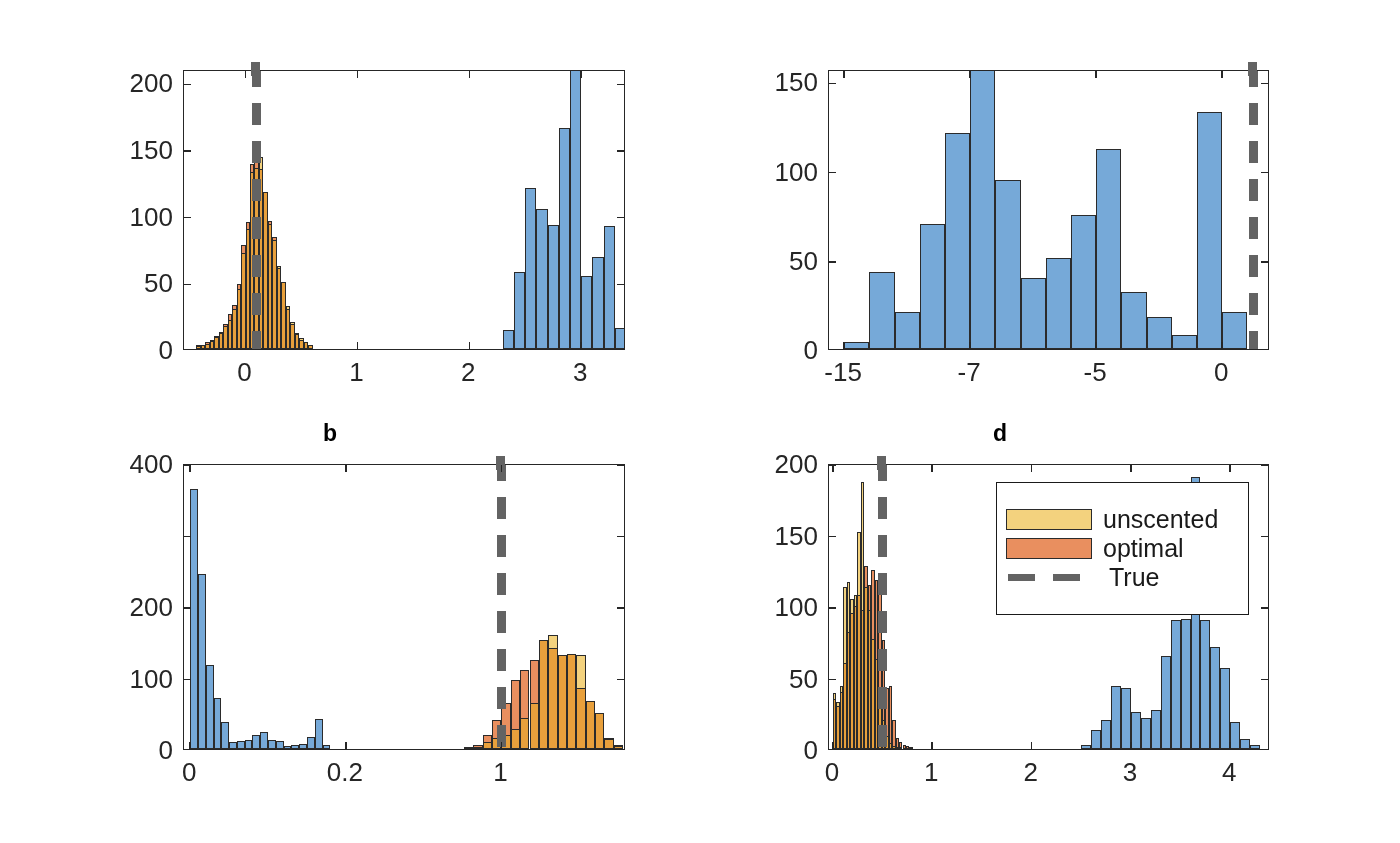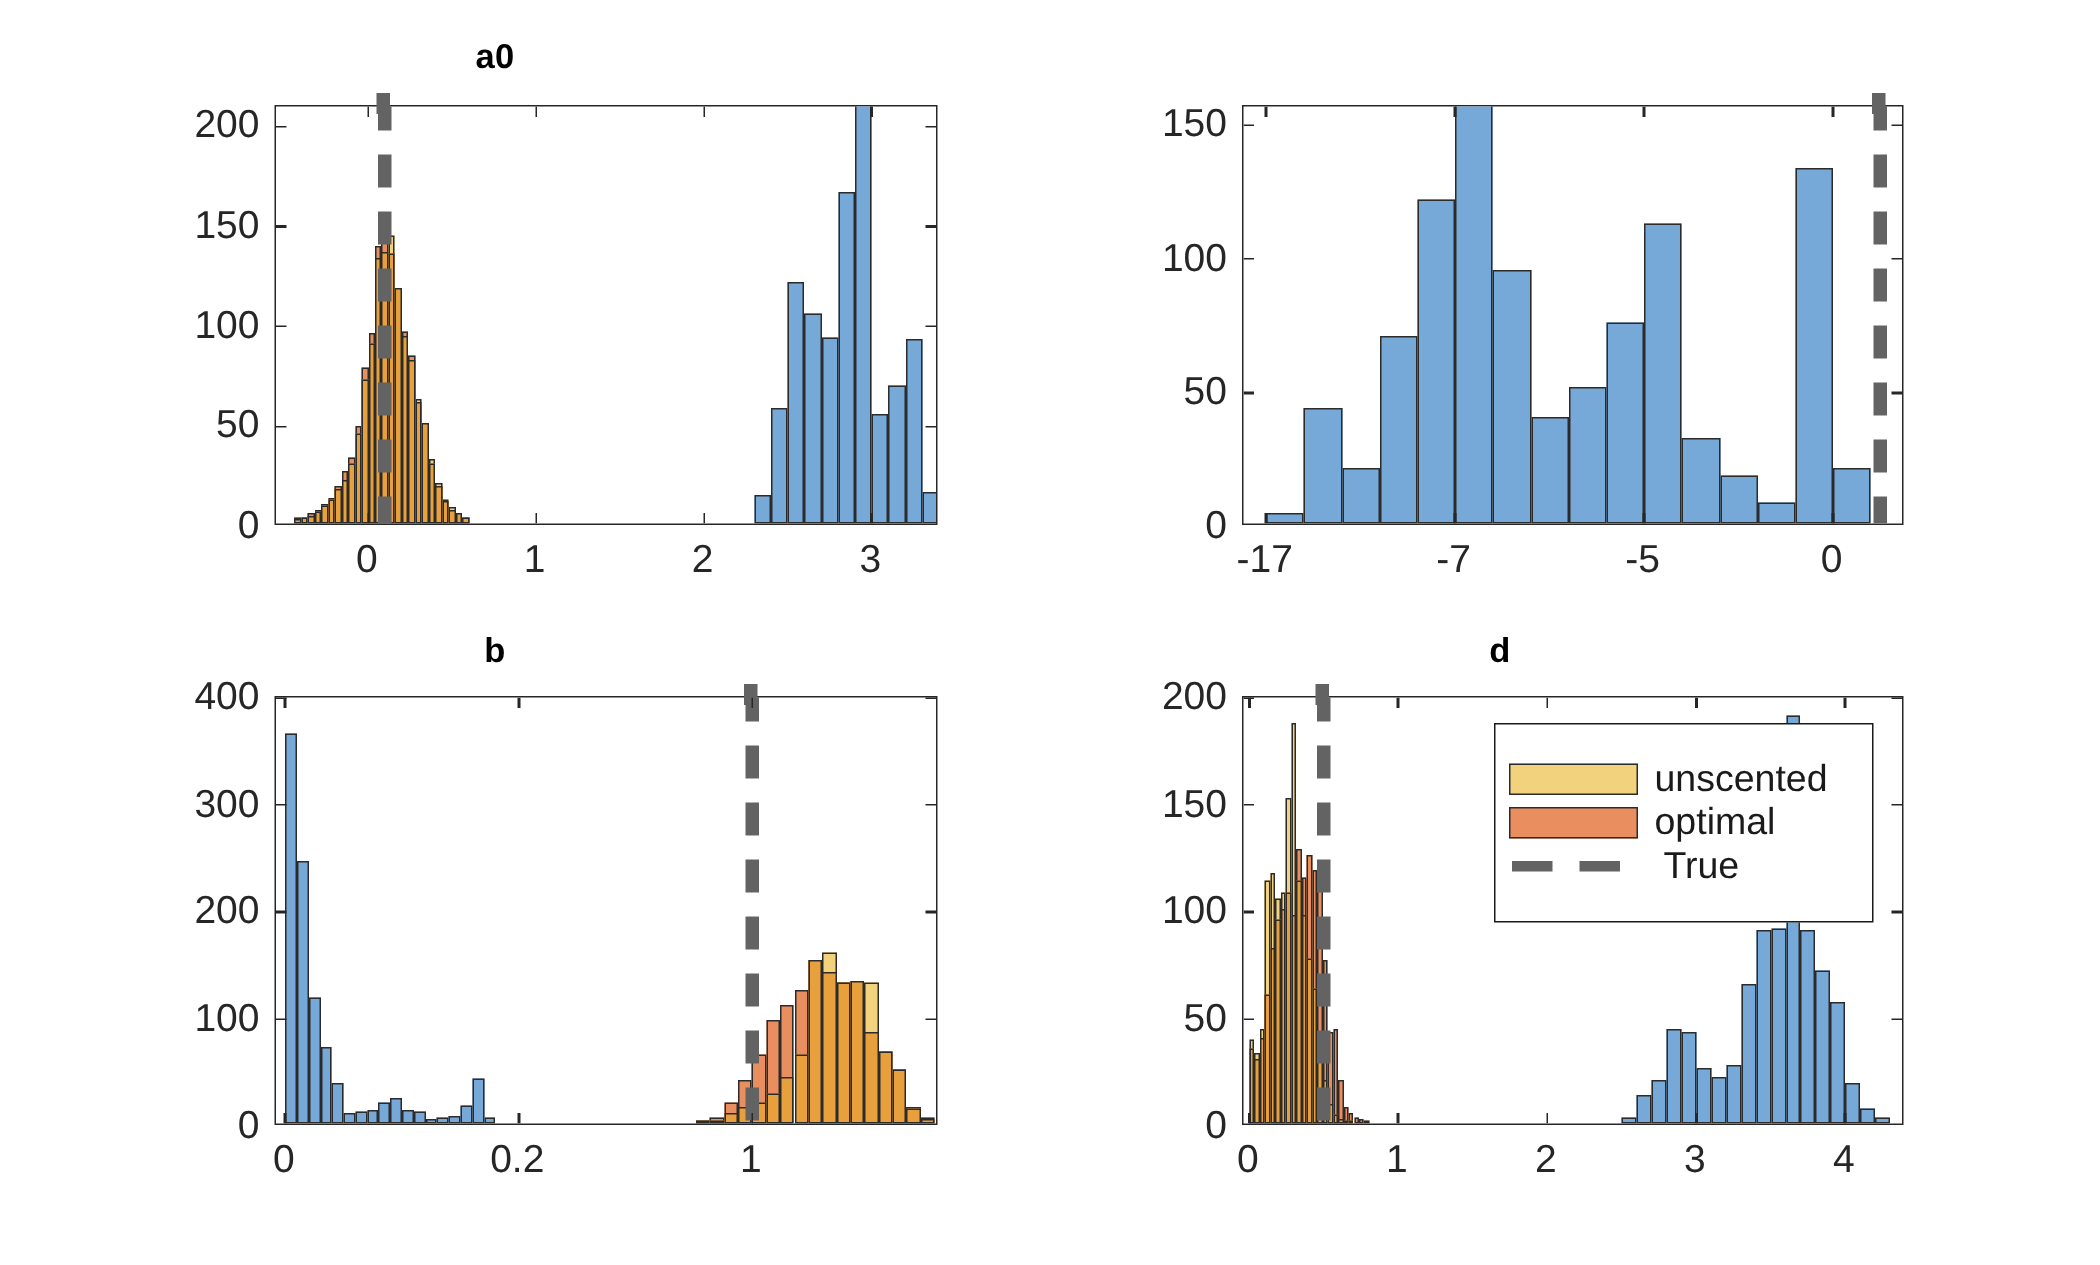--- a/index.html
+++ b/index.html
@@ -149,21 +149,20 @@
   .legend-label.true-label {
     padding-left: 6px;
   }
 </style>
 </head>
 <body>
 
 <div id="figure">
 
   <div class="subplot" style="left:0px; top:24px; width:660px; height:370px;">
-    <div class="subplot-title" style="top:0px;">a0</div>
     <div class="axes-box" style="left:183px; top:46px; width:442px; height:280px;">
         <div class="bar" style="left: 318.911px; width: 11.1899px; height: 18.6667px; background: rgb(118, 169, 216); z-index: 2;"></div>
         <div class="bar" style="left: 330.101px; width: 11.1899px; height: 77.3333px; background: rgb(118, 169, 216); z-index: 2;"></div>
         <div class="bar" style="left: 341.291px; width: 11.1899px; height: 161.333px; background: rgb(118, 169, 216); z-index: 2;"></div>
         <div class="bar" style="left: 352.481px; width: 11.1899px; height: 140px; background: rgb(118, 169, 216); z-index: 2;"></div>
         <div class="bar" style="left: 363.671px; width: 11.1899px; height: 124px; background: rgb(118, 169, 216); z-index: 2;"></div>
         <div class="bar" style="left: 374.861px; width: 11.1899px; height: 221.333px; background: rgb(118, 169, 216); z-index: 2;"></div>
         <div class="bar" style="left: 386.051px; width: 11.1899px; height: 280px; background: rgb(118, 169, 216); z-index: 2;"></div>
         <div class="bar" style="left: 397.241px; width: 11.1899px; height: 73.3333px; background: rgb(118, 169, 216); z-index: 2;"></div>
         <div class="bar" style="left: 408.43px; width: 11.1899px; height: 92px; background: rgb(118, 169, 216); z-index: 2;"></div>
@@ -289,21 +288,21 @@
         <div class="tickmark-x bottom" style="left: 266.32px; z-index: 20;"></div>
         <div class="tickmark-x top" style="left: 266.32px; z-index: 20;"></div>
         <div class="tickmark-x bottom" style="left: 392.32px; z-index: 20;"></div>
         <div class="tickmark-x top" style="left: 392.32px; z-index: 20;"></div>
       </div>
   <div style="position: absolute; width: 9px; height: 14px; background: rgb(99, 99, 99); left: 548.12px; top: 38px; z-index: 11;"></div>
       <div class="ytick-label" style="left: 0px; width: 118px; top: 326px;">0</div>
       <div class="ytick-label" style="left: 0px; width: 118px; top: 236.828px;">50</div>
       <div class="ytick-label" style="left: 0px; width: 118px; top: 147.656px;">100</div>
       <div class="ytick-label" style="left: 0px; width: 118px; top: 58.4841px;">150</div>
-      <div class="xtick-label" style="left: 143.12px; top: 333px;">-17</div>
+      <div class="xtick-label" style="left: 143.12px; top: 333px;">-15</div>
       <div class="xtick-label" style="left: 269.12px; top: 333px;">-7</div>
       <div class="xtick-label" style="left: 395.12px; top: 333px;">-5</div>
       <div class="xtick-label" style="left: 521.12px; top: 333px;">0</div>
     </div>
 
   <div class="subplot" style="left:0px; top:420px; width:660px; height:380px;">
     <div class="subplot-title" style="top:0px;">b</div>
     <div class="axes-box" style="left:183px; top:44px; width:442px; height:286px;">
         <div class="bar" style="left: 6.22535px; width: 7.78169px; height: 259.545px; background: rgb(118, 169, 216); z-index: 2;"></div>
         <div class="bar" style="left: 14.007px; width: 7.78169px; height: 175.175px; background: rgb(118, 169, 216); z-index: 2;"></div>
@@ -374,21 +373,20 @@
         <div class="tickmark-x top" style="left: 5.42535px; z-index: 20;"></div>
         <div class="tickmark-x bottom" style="left: 161.059px; z-index: 20;"></div>
         <div class="tickmark-x top" style="left: 161.059px; z-index: 20;"></div>
         <div class="tickmark-x bottom" style="left: 316.693px; z-index: 20;"></div>
         <div class="tickmark-x top" style="left: 316.693px; z-index: 20;"></div>
       </div>
   <div style="position: absolute; width: 9px; height: 14px; background: rgb(99, 99, 99); left: 495.993px; top: 36px; z-index: 11;"></div>
       <div class="ytick-label" style="left: 0px; width: 173px; top: 330px;">0</div>
       <div class="ytick-label" style="left: 0px; width: 173px; top: 258.5px;">100</div>
       <div class="ytick-label" style="left: 0px; width: 173px; top: 187px;">200</div>
-      <div class="ytick-label" style="left: 0px; width: 173px; top: 115.5px;">300</div>
       <div class="ytick-label" style="left: 0px; width: 173px; top: 44px;">400</div>
       <div class="xtick-label" style="left: 189.225px; top: 337px;">0</div>
       <div class="xtick-label" style="left: 344.859px; top: 337px;">0.2</div>
       <div class="xtick-label" style="left: 500.493px; top: 337px;">1</div>
     </div>
 
   <div class="subplot" style="left:700px; top:420px; width:700px; height:380px;">
     <div class="subplot-title" style="top:0px; left:0px; width:600px;">d</div>
     <div class="axes-box" style="left:128px; top:44px; width:441px; height:286px;">
         <div class="bar" style="left: 252.284px; width: 9.93243px; height: 4.29px; background: rgb(118, 169, 216); z-index: 2;"></div>

